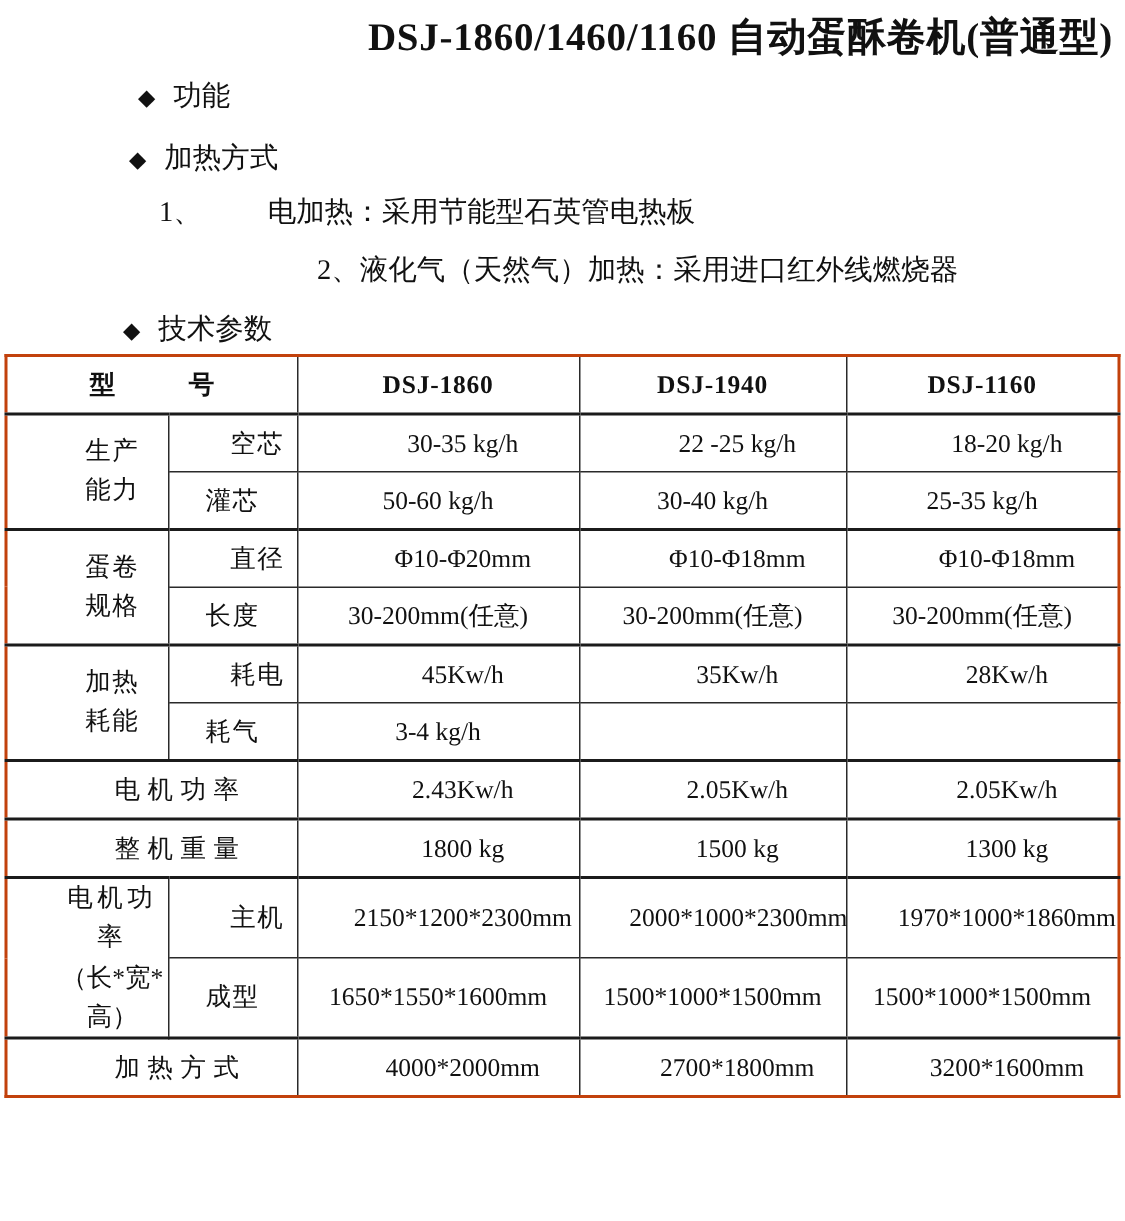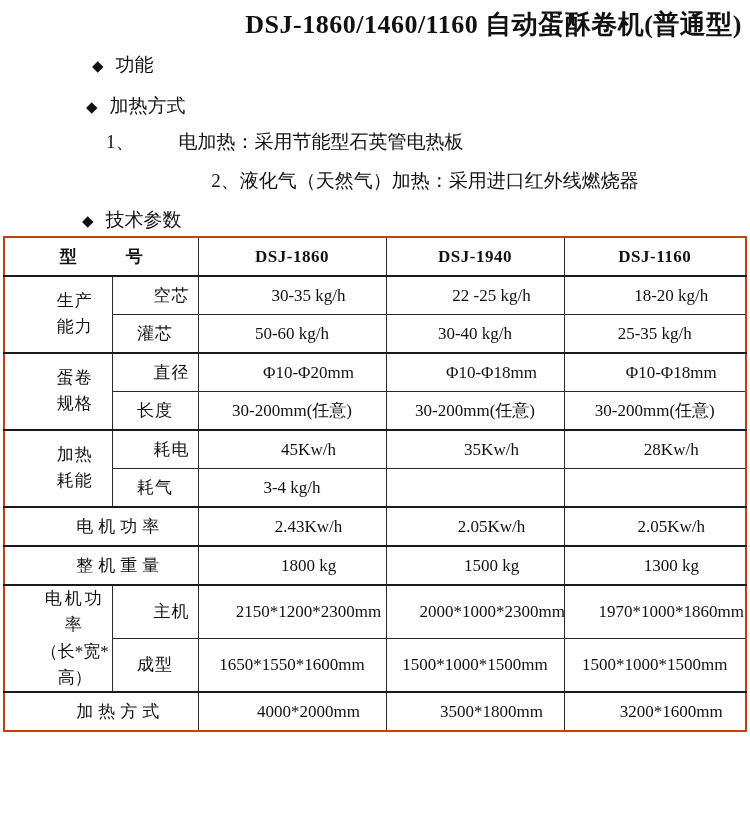--- a/index.html
+++ b/index.html
@@ -259,19 +259,19 @@
     <tr>
       <td class="sub">成型</td>
       <td class="val dim-val">1650*1550*1600mm</td>
       <td class="val dim-val">1500*1000*1500mm</td>
       <td class="val dim-val">1500*1000*1500mm</td>
     </tr>
 
     <tr class="grp-top">
       <td class="lbl-wide" colspan="2">加热方式</td>
       <td class="val">4000*2000mm</td>
-      <td class="val">3500*1800mm</td>
+      <td class="val">2700*1800mm</td>
       <td class="val">3200*1600mm</td>
     </tr>
 
   </tbody>
 </table>
 </div>
 
 </body></html>

